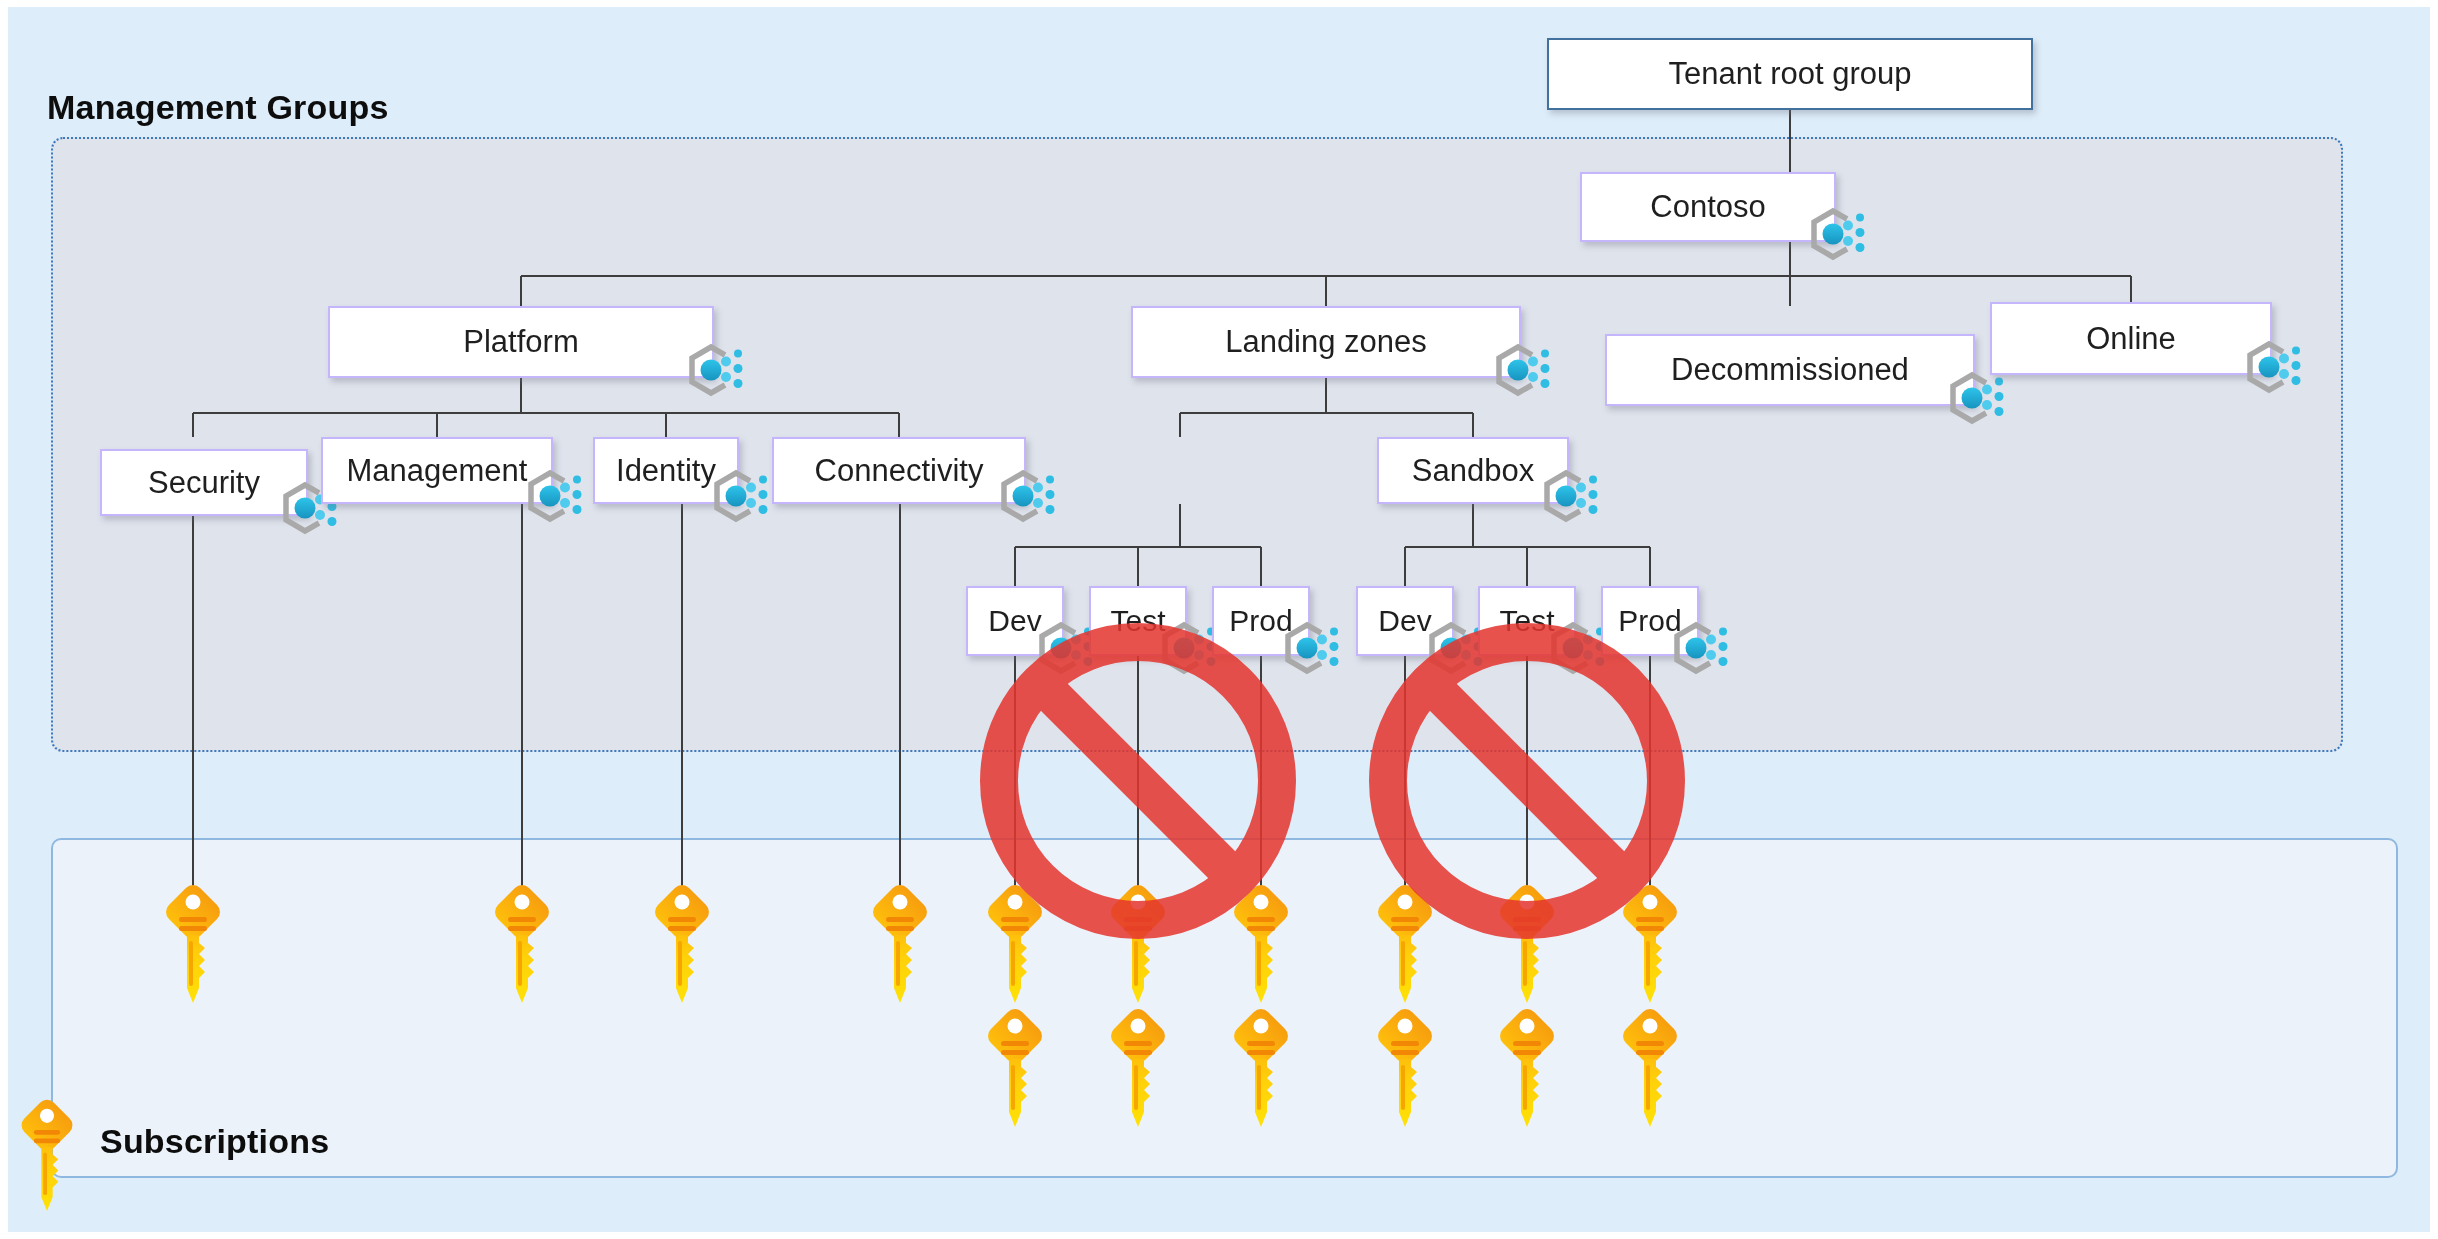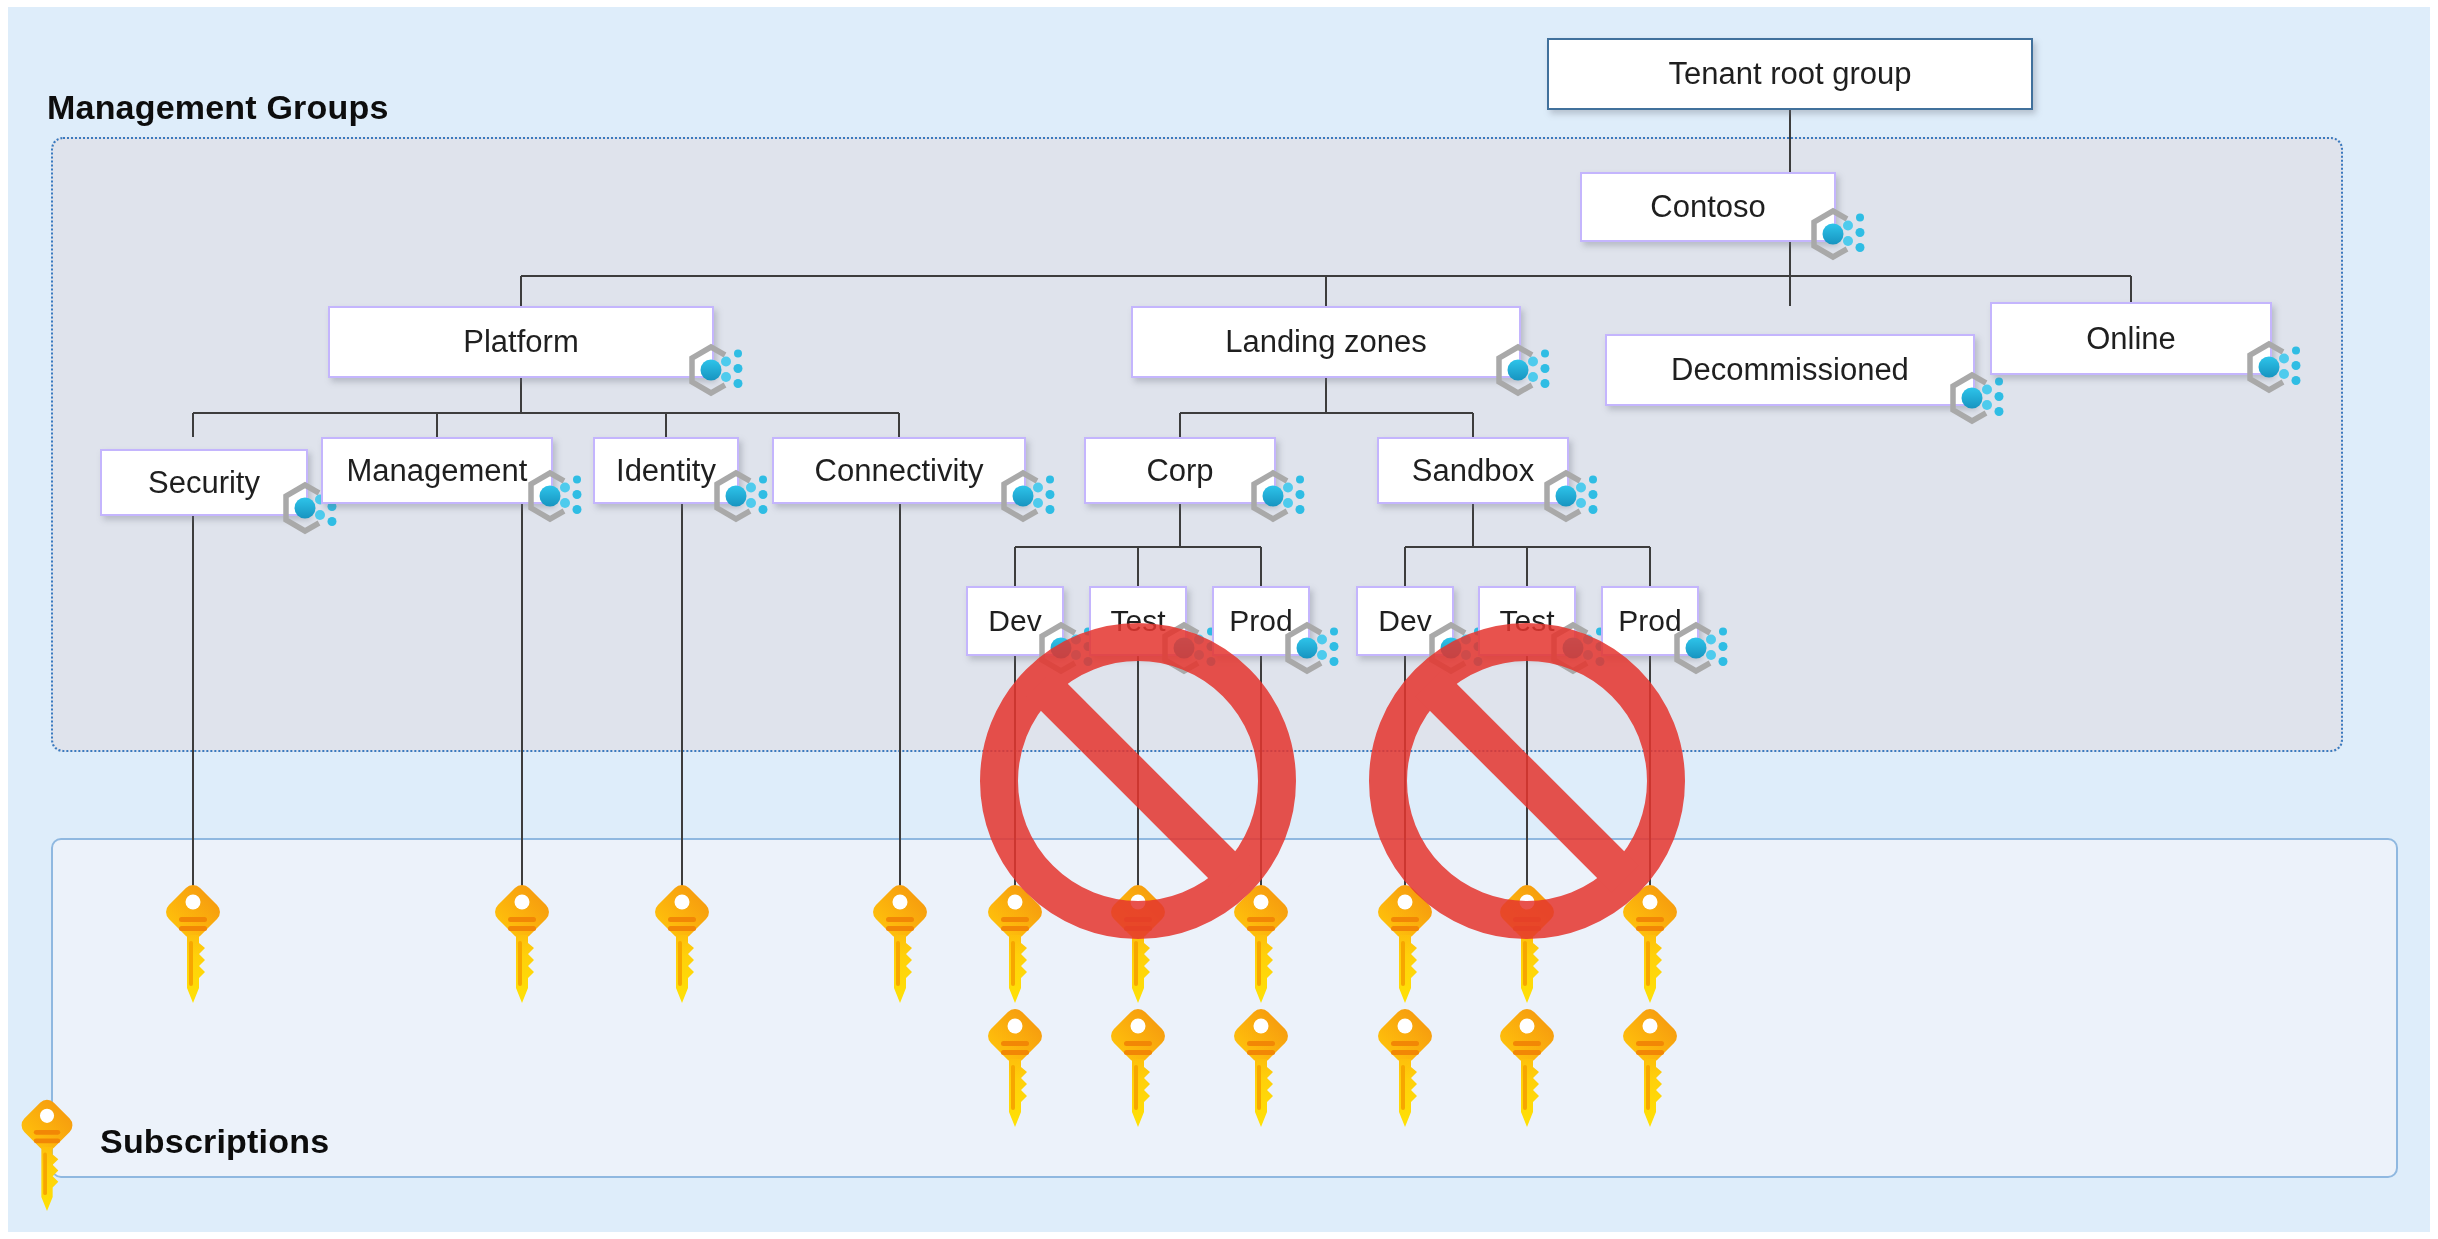--- a/index.html
+++ b/index.html
@@ -189,26 +189,20 @@
       </svg>
   </div>
 
   <div class="node" style="left:772px;top:437px;width:254px;height:67px;">
     <span>Connectivity</span>
     <svg class="mgicon" viewBox="0 0 66 58">
         <use href="#mg-icon"></use>
       </svg>
   </div>
 
-  <div class="node" style="left:1084px;top:437px;width:192px;height:67px;">
-    <span>Corp</span>
-    <svg class="mgicon" viewBox="0 0 66 58">
-        <use href="#mg-icon"></use>
-      </svg>
-  </div>
 
   <div class="node" style="left:1377px;top:437px;width:192px;height:67px;">
     <span>Sandbox</span>
     <svg class="mgicon" viewBox="0 0 66 58">
         <use href="#mg-icon"></use>
       </svg>
   </div>
 
   <div class="node env" style="left:966px;top:586px;width:98px;height:70px;">
     <span>Dev</span>

